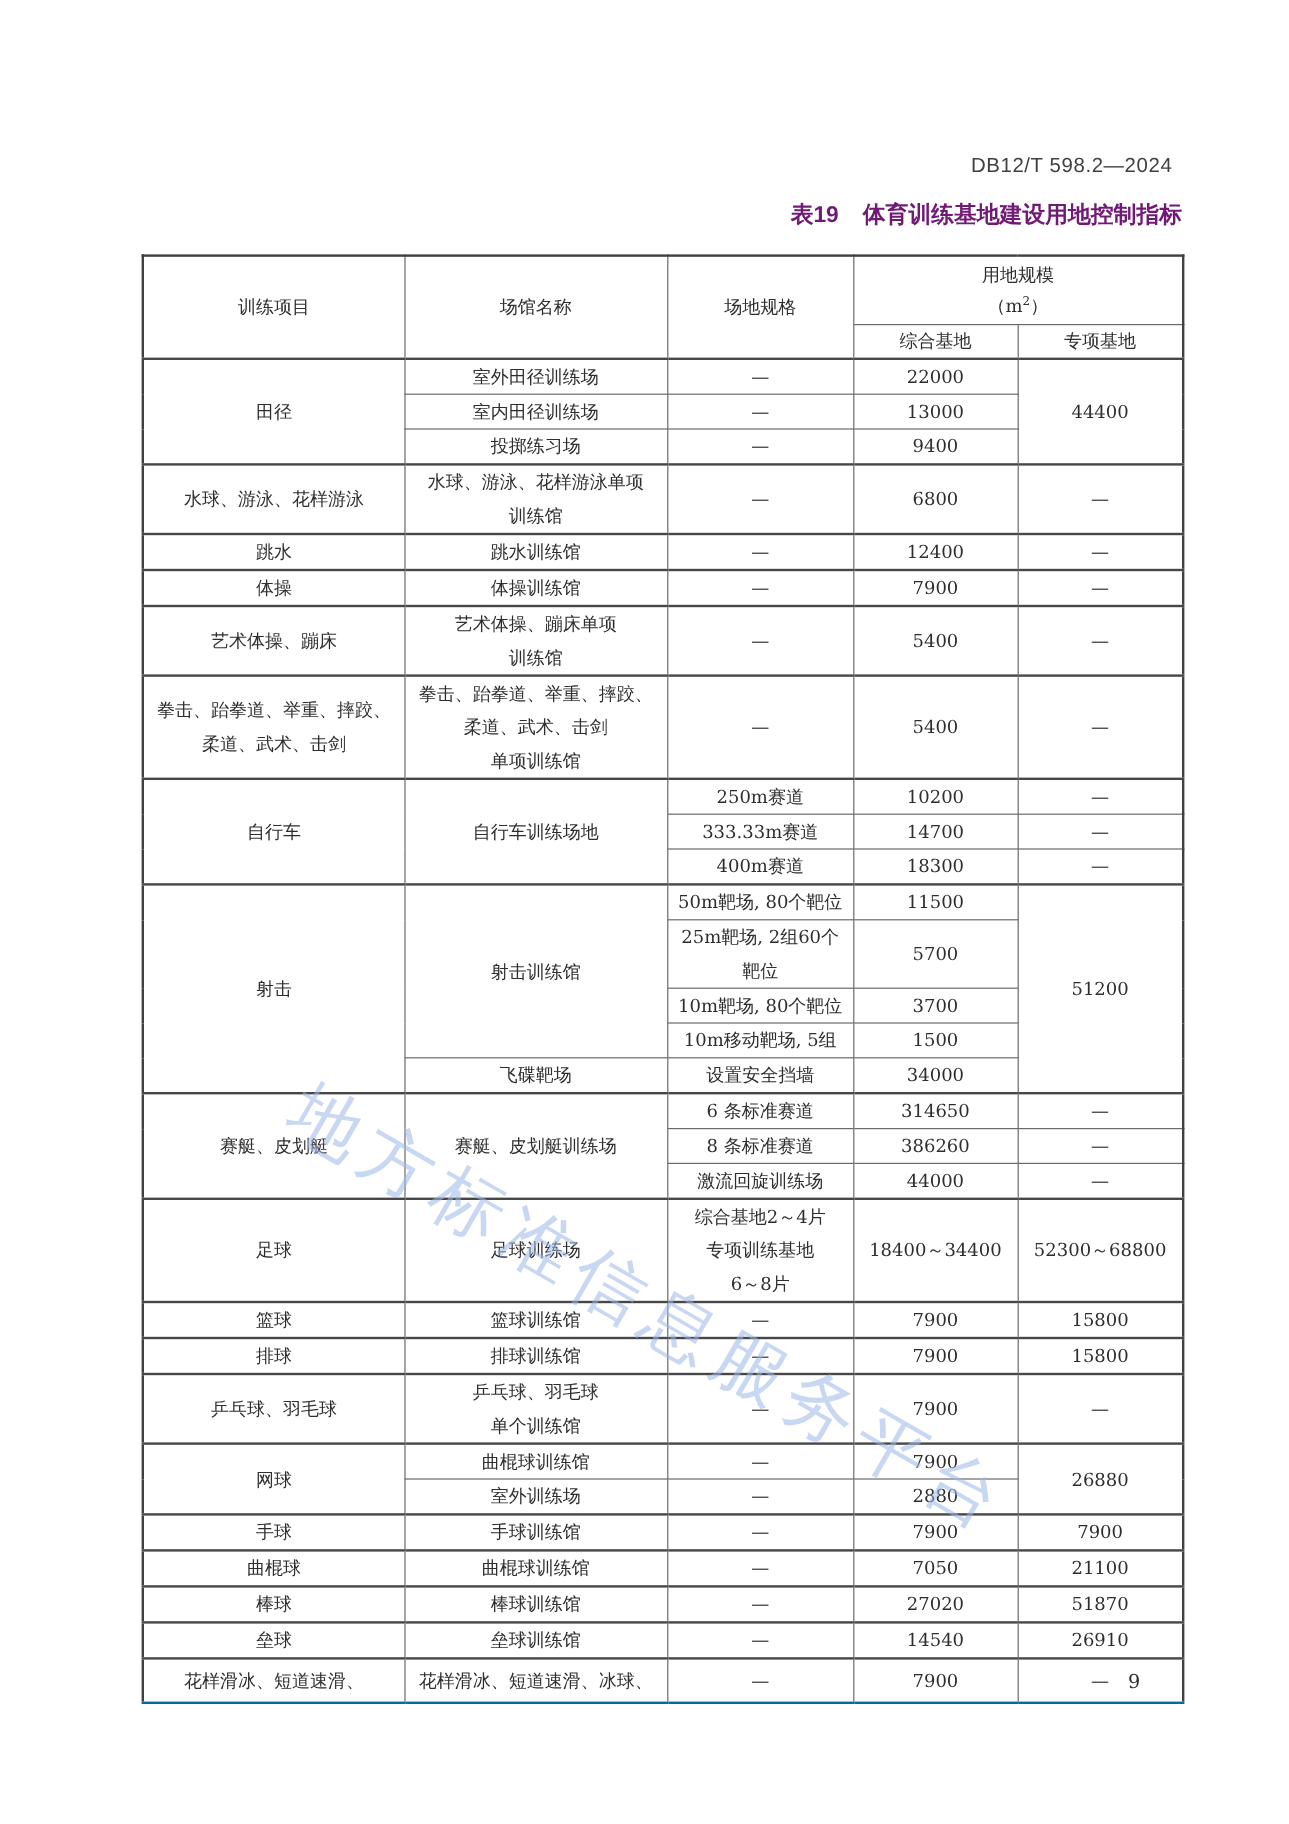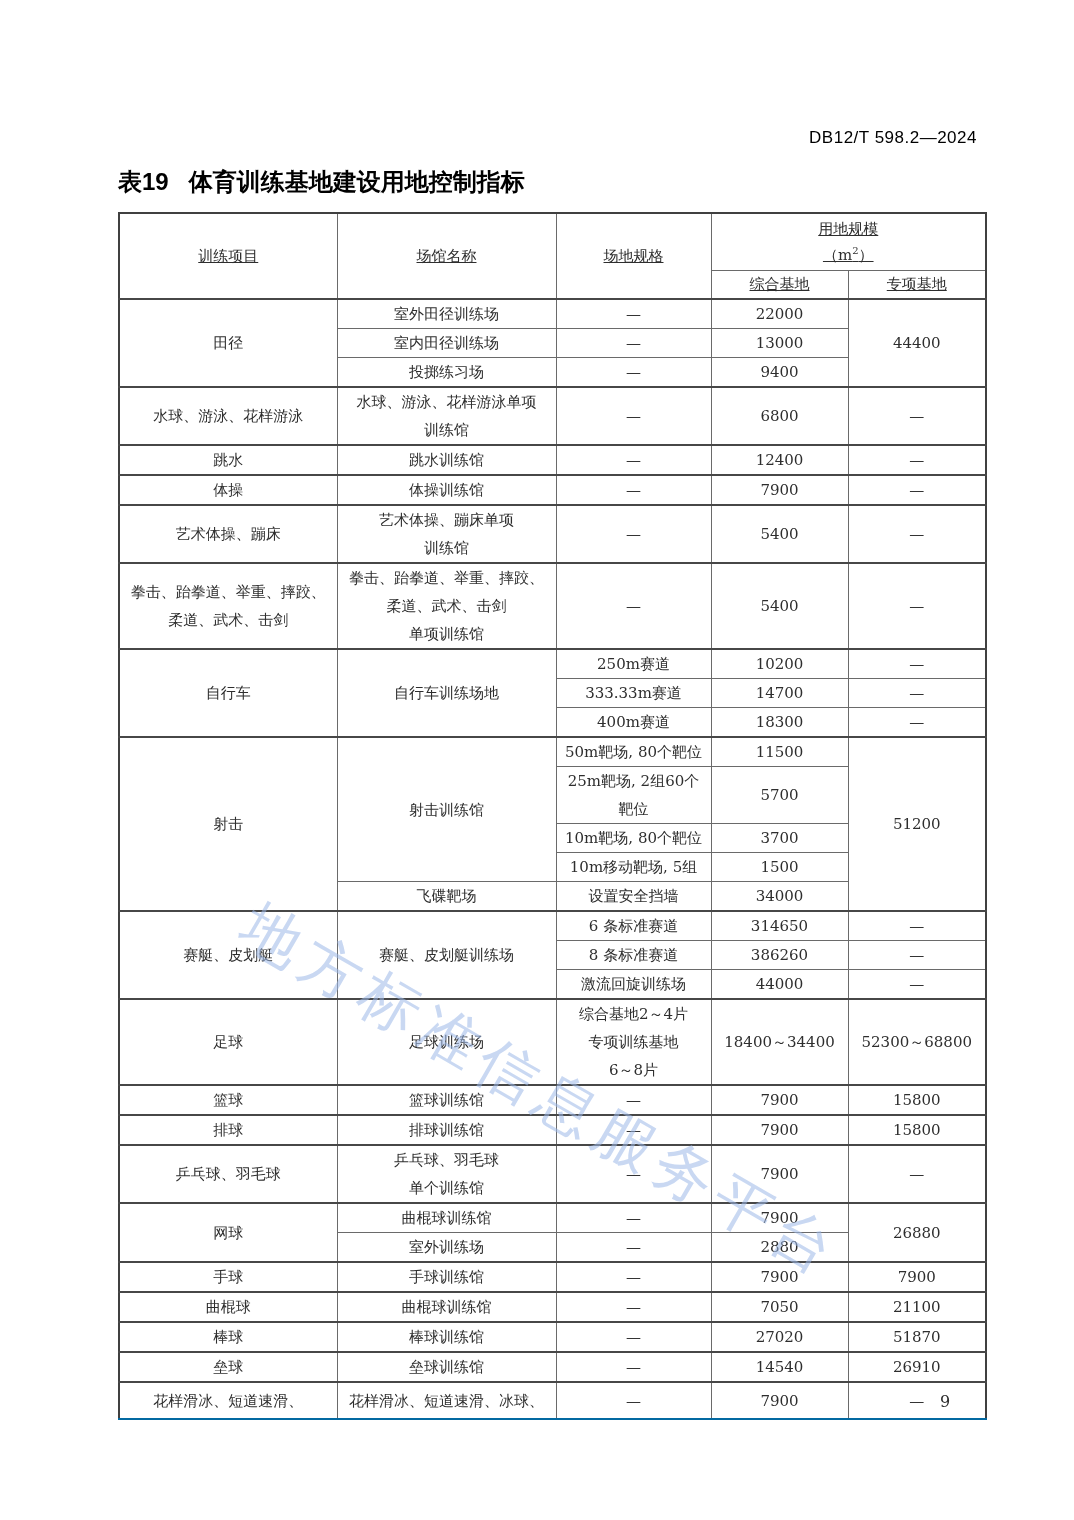--- a/index.html
+++ b/index.html
@@ -6,47 +6,47 @@
   body {
     width:1074px; height:1520px; background:#ffffff;
     font-family:"DejaVu Serif","Liberation Serif",serif;
     color:#2e2e2e;
   }
   .page { position:relative; width:1074px; height:1520px; background:#ffffff; overflow:hidden; }
 
   .doc-code {
     position:absolute; top:128px; right:97px;
     font-family:"Liberation Sans",sans-serif;
-    font-size:17px; letter-spacing:0.5px; color:#000000;
+    font-size:17px; letter-spacing:0.5px; color:#404040;
   }
 
   .table-title {
     position:absolute; top:166px; left:118px; width:867px;
-    text-align:left; font-family:"Liberation Sans",sans-serif;
-    font-weight:bold; font-size:24px; color:#000000;
+    text-align:right; font-family:"Liberation Sans",sans-serif;
+    font-weight:bold; font-size:19px; color:#701a75;
   }
   .table-title .title-label { margin-right:20px; }
 
   table.land-table {
     position:absolute; left:118px; top:212px; width:867px;
     border-collapse:collapse; table-layout:fixed;
     background:transparent;
   }
   table.land-table, table.land-table tr:last-child td { border-bottom:2px solid #0369a1; }
   table.land-table { border:2px solid #404040; }
   .land-table th, .land-table td {
     border:1px solid #6a6a6a;
     text-align:center; vertical-align:middle;
     font-size:15px; line-height:28px; padding:0 2px;
     font-weight:normal; color:#2e2e2e;
     overflow:hidden;
   }
   .land-table thead tr.hrow1 { height:57px; }
   .land-table thead tr.hrow2 { height:29px; }
-  .land-table thead th { line-height:26px;text-decoration:underline; }
+  .land-table thead th { line-height:26px; }
   .land-table tbody tr.group-start td { border-top:2px solid #474747; }
   .land-table thead tr.hrow2 th { border-bottom:2px solid #474747; }
   .land-table sup { font-size:10px; line-height:0; }
 
   .page-num {
     position:absolute; top:1392px; left:930px; width:30px;
     text-align:center; font-size:16px; color:#2e2e2e;
   }
 
   .watermark {

